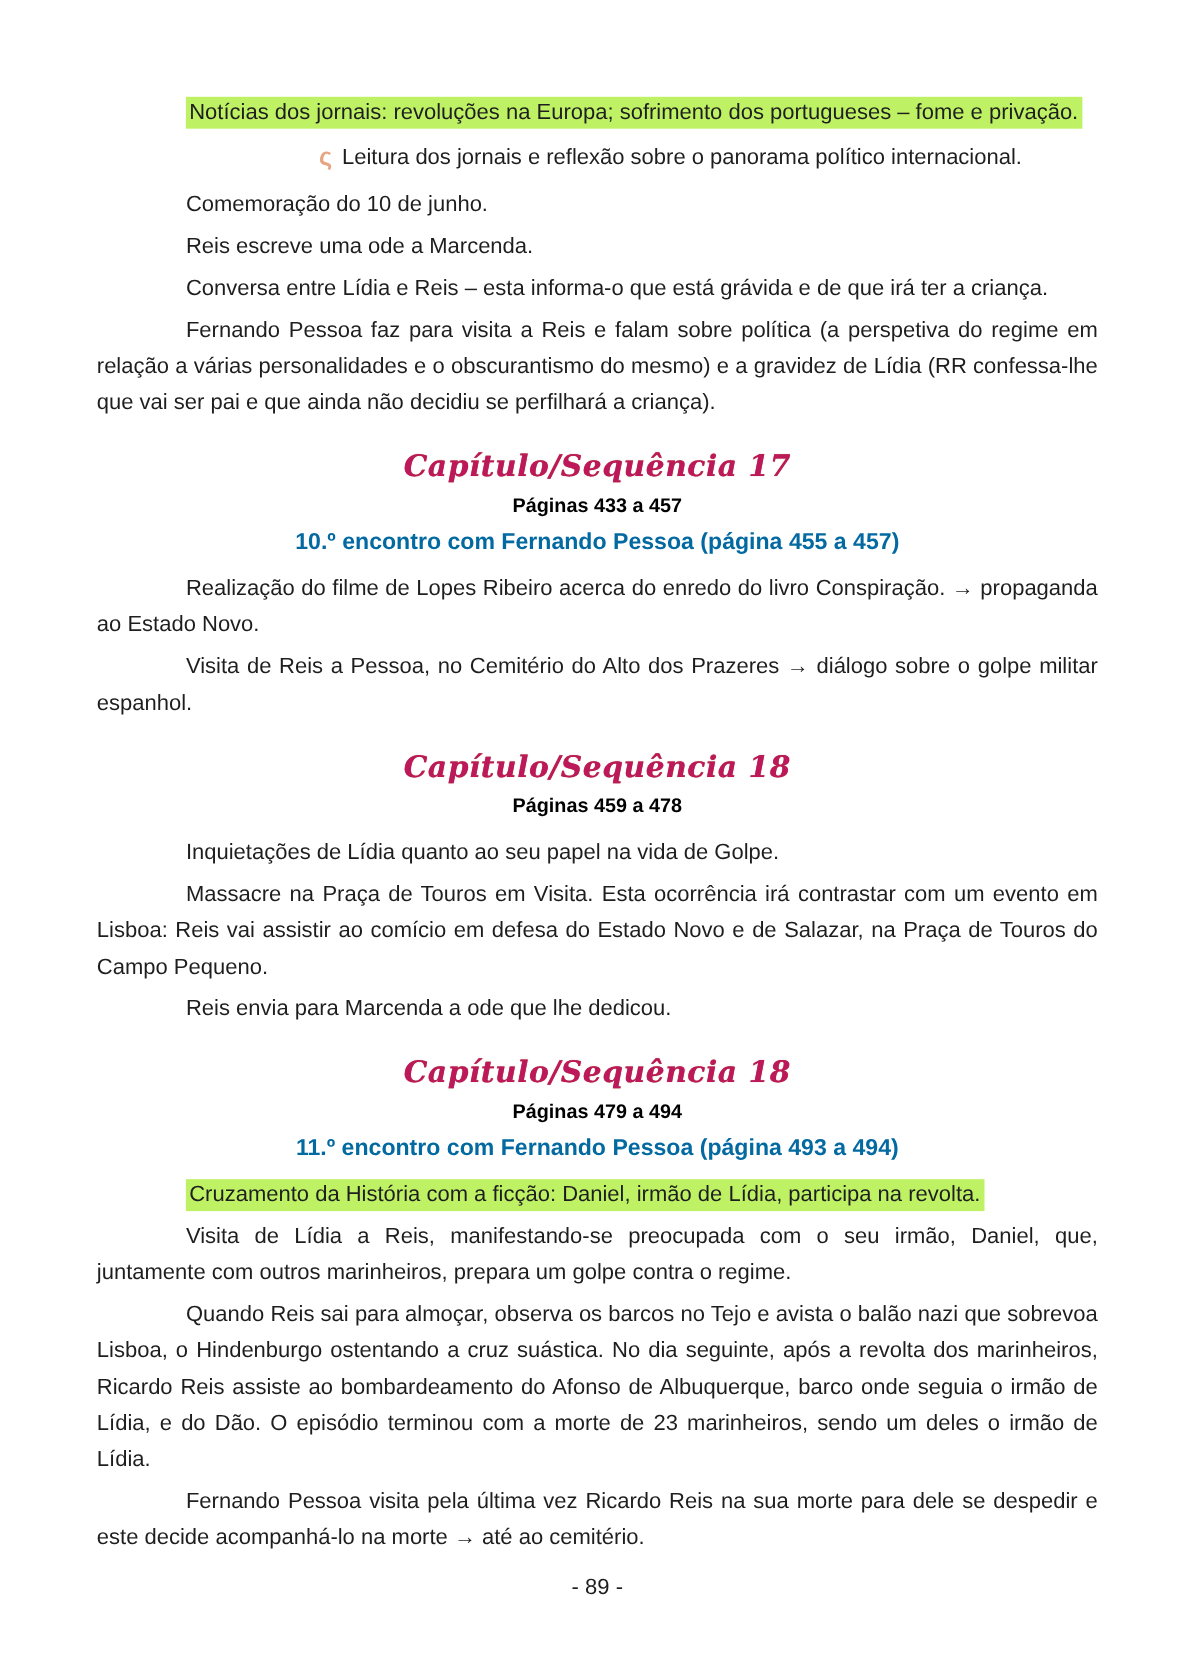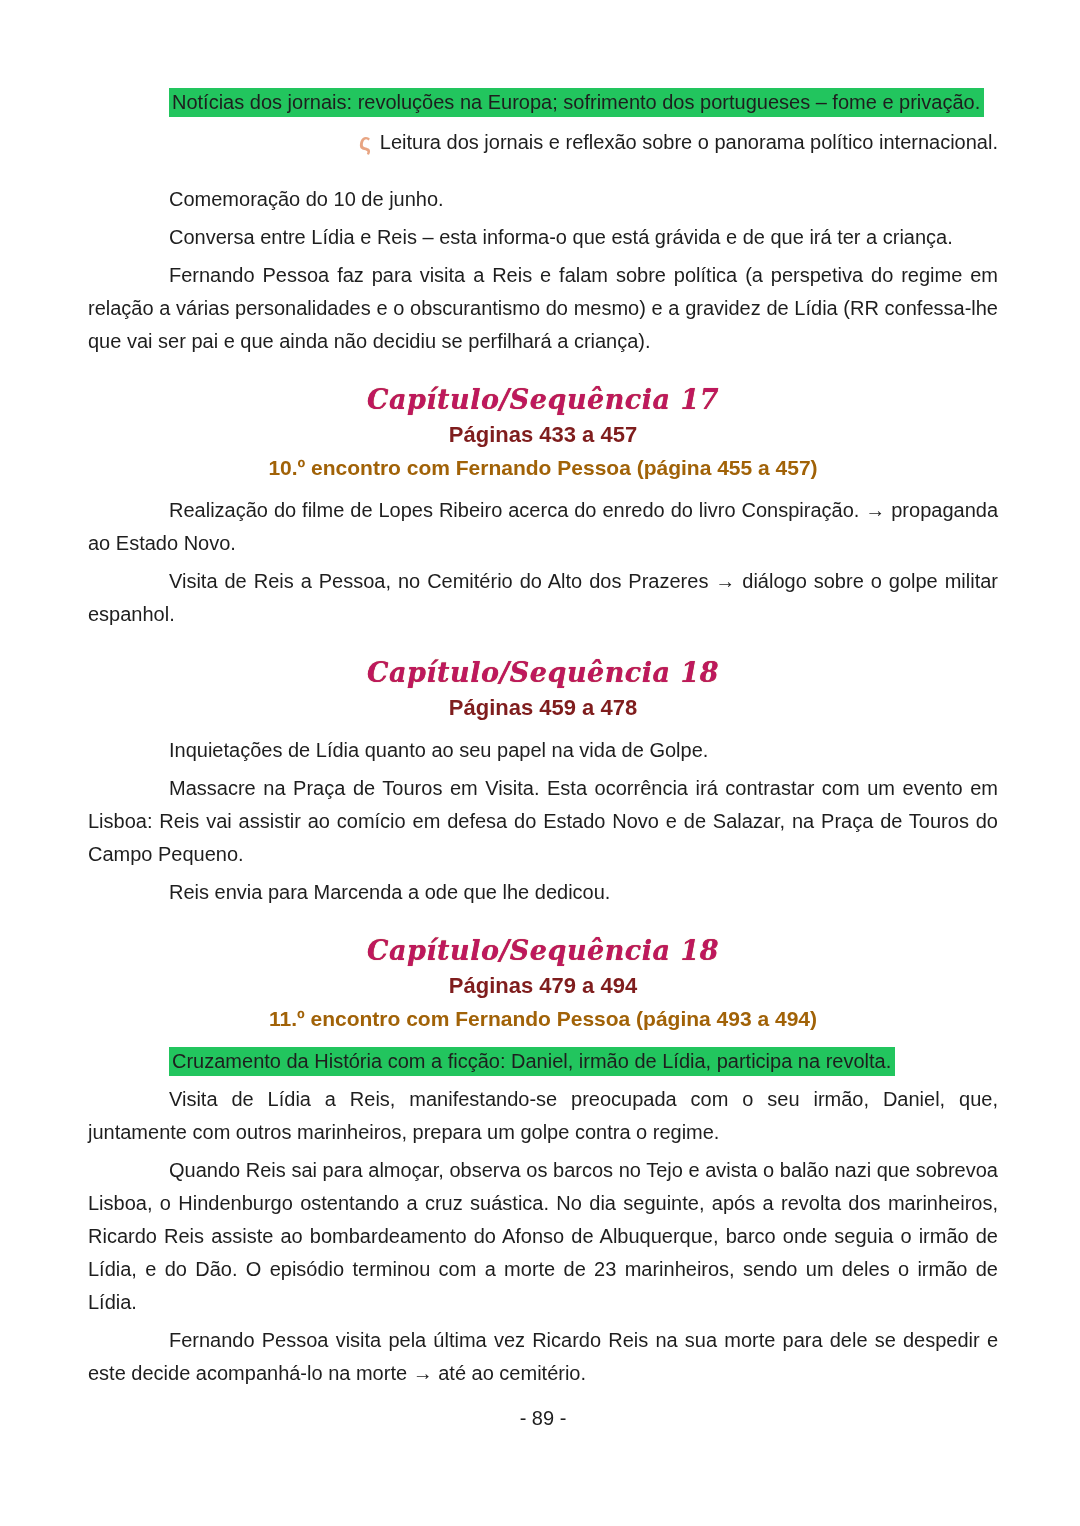--- a/index.html
+++ b/index.html
@@ -20,31 +20,31 @@
     width: 910px;
   }
   p.body-para {
     margin: 0 0 5px 0;
     line-height: 33px;
     text-align: justify;
     text-indent: 81px;
   }
   p.no-justify { text-align: left; }
   .hl {
-    background: #22c55e;
+    background: #bef264;
     padding: 3px 4px 4px 3px;
     box-decoration-break: clone;
     -webkit-box-decoration-break: clone;
   }
   p.bullet-para {
-    margin: 6px 0 24px 0;
+    margin: 6px 0 10px 0;
     line-height: 33px;
     text-indent: 0;
     padding-left: 133px;
-    text-align: right;
+    text-align: center;
   }
   .bullet-glyph {
     color: #E8A583;
     font-size: 23px;
     font-weight: bold;
     margin-right: 9px;
     display: inline-block;
     transform: translateY(1px);
   }
   .chapter {
@@ -57,30 +57,30 @@
     font-weight: bold;
     font-size: 27px;
     line-height: 36px;
     color: #be185d;
     margin: 0;
     letter-spacing: 0.5px;
     text-shadow: 0 0 0.7px #9B4F1D;
   }
   .chapter-pages {
     font-weight: bold;
-    font-size: 22px;
+    font-size: 18px;
     line-height: 33px;
-    color: #7f1d1d;
+    color: #000000;
     margin: 0;
   }
   .chapter-meeting {
     font-weight: bold;
     font-size: 21px;
     line-height: 33px;
-    color: #a16207;
+    color: #0369a1;
     margin: 0;
   }
   .page-number {
     text-align: center;
     margin-top: 12px;
     line-height: 33px;
     font-size: 20px;
     color: #1e1e1e;
   }
 </style>
@@ -88,20 +88,21 @@
 <body>
 
 <div class="page">
   <div class="content">
 
     <p class="body-para no-justify"><span class="hl">Notícias dos jornais: revoluções na Europa; sofrimento dos portugueses – fome e privação.</span></p>
 
     <p class="bullet-para"><span class="bullet-glyph">ς</span><span>Leitura dos jornais e reflexão sobre o panorama político internacional.</span></p>
 
     <p class="body-para">Comemoração do 10 de junho.</p>
+    <p class="body-para">Reis escreve uma ode a Marcenda.</p>
     <p class="body-para">Conversa entre Lídia e Reis – esta informa-o que está grávida e de que irá ter a criança.</p>
     <p class="body-para">Fernando Pessoa faz para visita a Reis e falam sobre política (a perspetiva do regime em relação a várias personalidades e o obscurantismo do mesmo) e a gravidez de Lídia (RR confessa-lhe que vai ser pai e que ainda não decidiu se perfilhará a criança).</p>
 
     <div class="chapter">
       <h2 class="chapter-title">Capítulo/Sequência 17</h2>
       <div class="chapter-pages">Páginas 433 a 457</div>
       <div class="chapter-meeting">10.º encontro com Fernando Pessoa (página 455 a 457)</div>
     </div>
 
     <p class="body-para">Realização do filme de Lopes Ribeiro acerca do enredo do livro Conspiração. → propaganda ao Estado Novo.</p>

